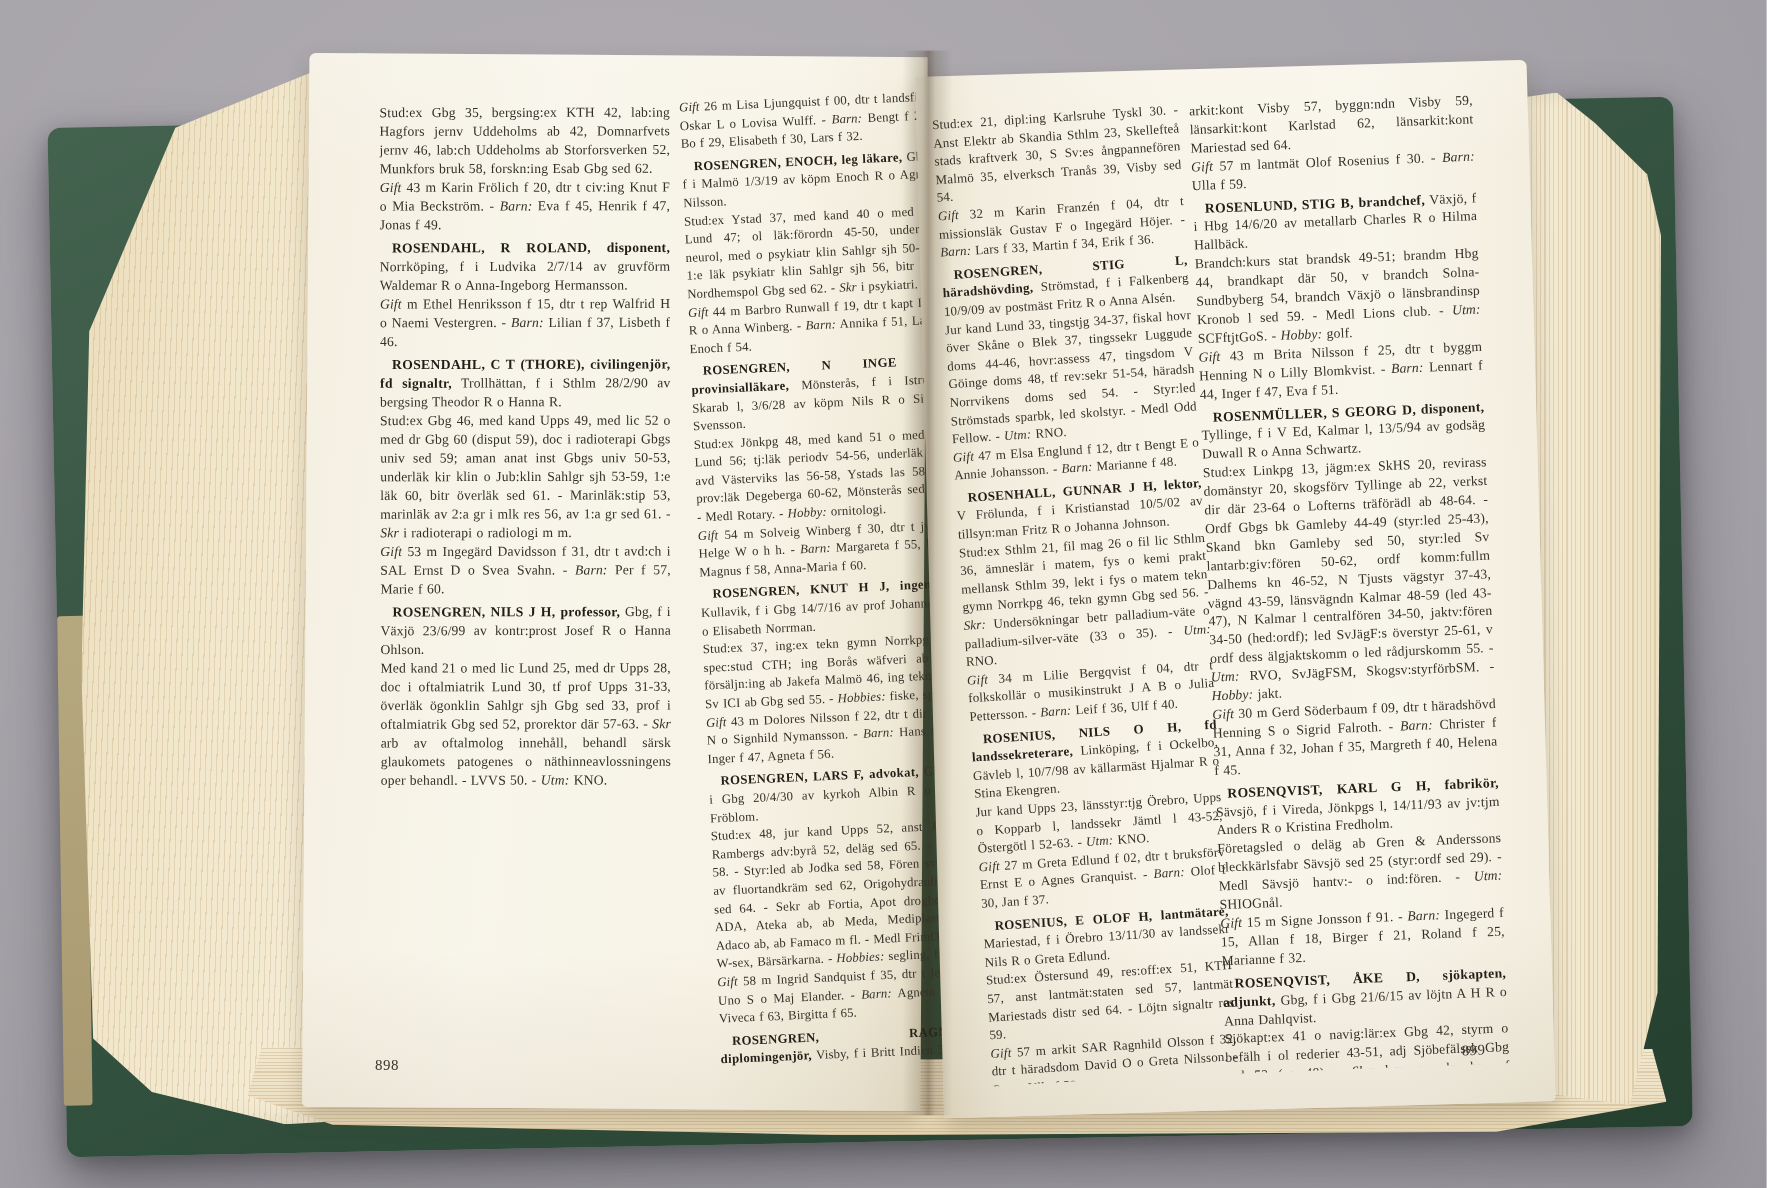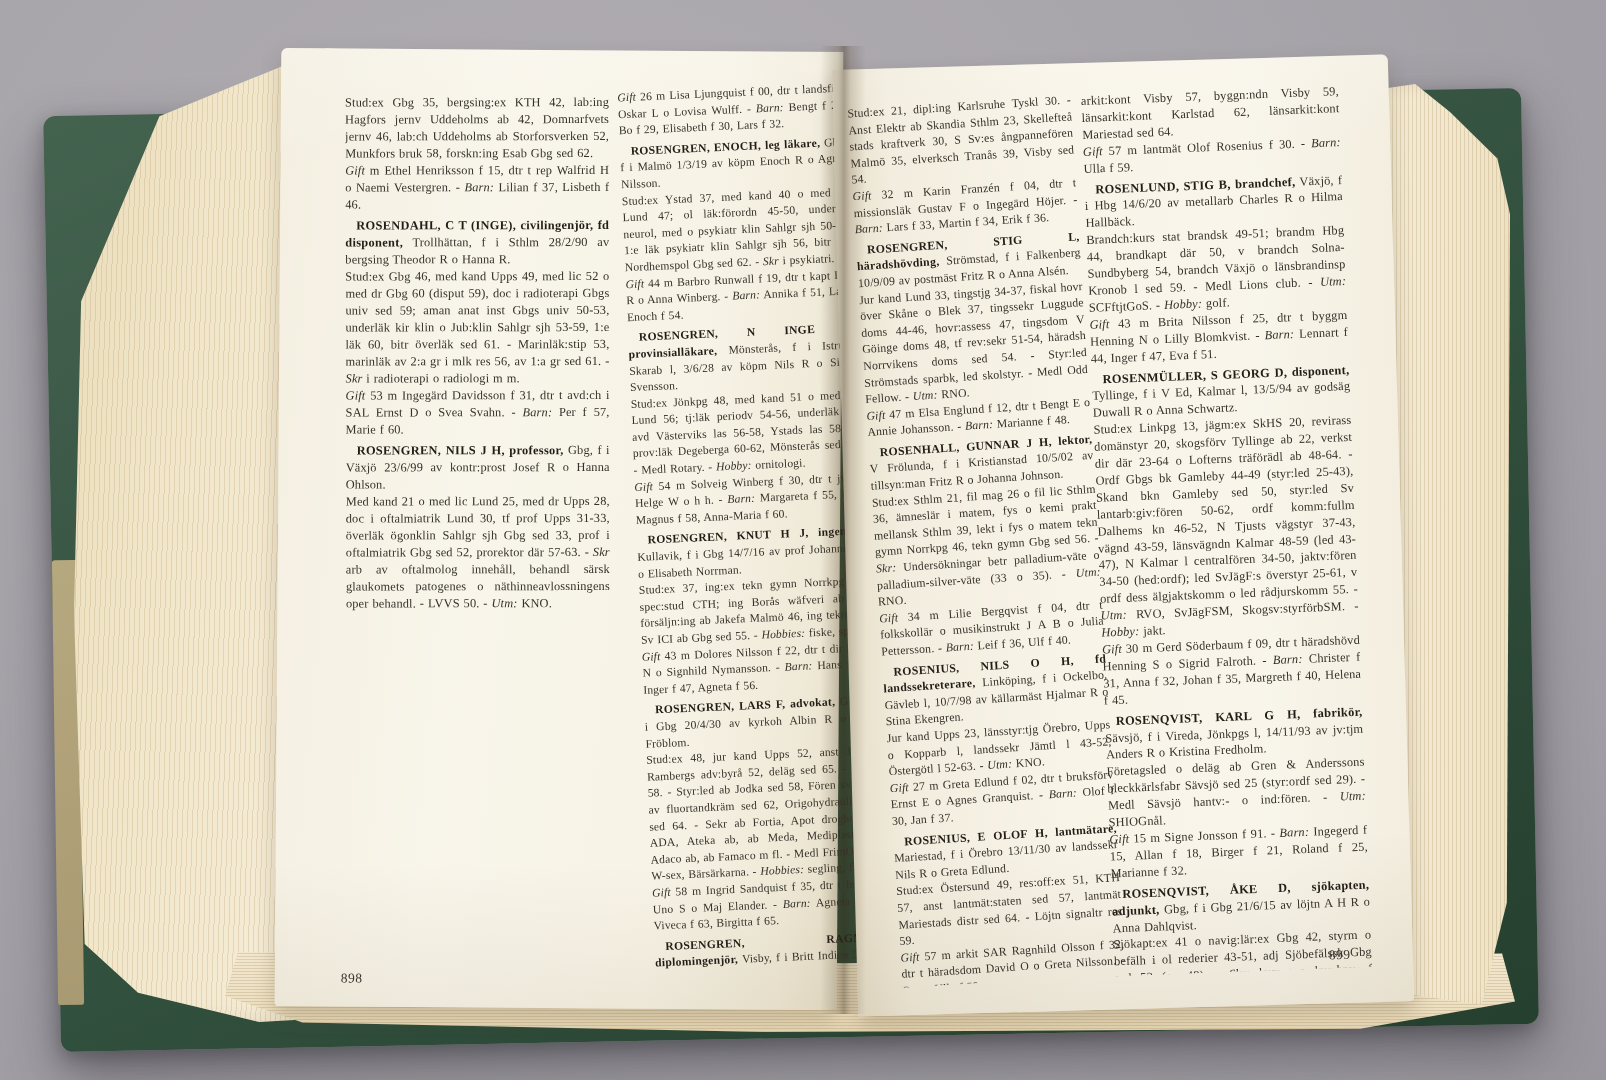--- a/index.html
+++ b/index.html
@@ -72,21 +72,21 @@
   .col .para.entry{text-indent:11px;margin-top:4px;}
   .col b{color:#221e17;letter-spacing:.3px;}
   .col i{font-style:italic;}
 
   .col-1{left:64px;top:46px;width:264px;height:872px;font-size:12.4px;line-height:17.0px;transform:rotate(-.5deg);transform-origin:left top;}
   .col-2{left:336px;top:40px;width:228px;height:884px;font-size:11.6px;line-height:16.6px;transform:rotate(-2.9deg);transform-origin:left top;}
   .col-3{left:14px;top:36px;width:224px;height:884px;font-size:11.8px;line-height:16.6px;transform:rotate(-2.0deg);transform-origin:left top;}
   .col-4{left:248px;top:30px;width:258px;height:884px;font-size:12.4px;line-height:16.9px;transform:rotate(-.6deg);transform-origin:left top;}
 
   .pagenum{position:absolute;font-size:13.5px;color:#3a362f;letter-spacing:.5px;}
-  .pagenum-left{left:66px;bottom:20px;text-align:right;}
+  .pagenum-left{left:66px;bottom:30px;text-align:right;}
   .pagenum-right{right:62px;bottom:40px;transform:rotate(-1deg);}
 
   .sheen-left{position:absolute;inset:0;border-radius:6px 0 0 4px;pointer-events:none;
     background:linear-gradient(180deg, rgba(255,255,255,.18) 0%, rgba(255,255,255,0) 12%, rgba(0,0,0,0) 85%, rgba(120,95,55,.08) 100%);}
   .sheen-right{position:absolute;inset:0;border-radius:0 6px 4px 0;pointer-events:none;
     background:linear-gradient(180deg, rgba(255,255,255,.15) 0%, rgba(255,255,255,0) 10%, rgba(0,0,0,0) 82%, rgba(120,95,55,.10) 100%);}
 </style>
 </head>
 <body>
 
@@ -94,22 +94,24 @@
   <div class="cover"></div>
   <div class="cover-tan"></div>
   <div class="fan-left"></div>
   <div class="stack-bottom"></div>
   <div class="stack-right"></div>
 
   <div class="page page-left">
     <div class="sheen-left"></div>
     <div class="col col-1">
         <p class="para">Stud:ex Gbg 35, bergsing:ex KTH 42, lab:ing Hagfors jernv Uddeholms ab 42, Domnarfvets jernv 46, lab:ch Uddeholms ab Storforsverken 52, Munkfors bruk 58, forskn:ing Esab Gbg sed 62.</p>
+        <p class="para"><i>Gift</i> 43 m Karin Frölich f 20, dtr t civ:ing Knut F o Mia Beckström. - <i>Barn:</i> Eva f 45, Henrik f 47, Jonas f 49.</p>
+        <p class="para entry"><b>ROSENDAHL, R ROLAND, disponent,</b> Norrköping, f i Ludvika 2/7/14 av gruvförm Waldemar R o Anna-Ingeborg Hermansson.</p>
         <p class="para"><i>Gift</i> m Ethel Henriksson f 15, dtr t rep Walfrid H o Naemi Vestergren. - <i>Barn:</i> Lilian f 37, Lisbeth f 46.</p>
-        <p class="para entry"><b>ROSENDAHL, C T (INGE), civilingenjör, fd disponent,</b> Trollhättan, f i Sthlm 28/2/90 av bergsing Theodor R o Hanna R.</p>
+        <p class="para entry"><b>ROSENDAHL, C T (THORE), civilingenjör, fd signaltr,</b> Trollhättan, f i Sthlm 28/2/90 av bergsing Theodor R o Hanna R.</p>
         <p class="para">Stud:ex Gbg 46, med kand Upps 49, med lic 52 o med dr Gbg 60 (disput 59), doc i radioterapi Gbgs univ sed 59; aman anat inst Gbgs univ 50-53, underläk kir klin o Jub:klin Sahlgr sjh 53-59, 1:e läk 60, bitr överläk sed 61. - Marinläk:stip 53, marinläk av 2:a gr i mlk res 56, av 1:a gr sed 61. - <i>Skr</i> i radioterapi o radiologi m m.</p>
         <p class="para"><i>Gift</i> 53 m Ingegärd Davidsson f 31, dtr t avd:ch i SAL Ernst D o Svea Svahn. - <i>Barn:</i> Per f 57, Marie f 60.</p>
         <p class="para entry"><b>ROSENGREN, NILS J H, professor,</b> Gbg, f i Växjö 23/6/99 av kontr:prost Josef R o Hanna Ohlson.</p>
         <p class="para">Med kand 21 o med lic Lund 25, med dr Upps 28, doc i oftalmiatrik Lund 30, tf prof Upps 31-33, överläk ögonklin Sahlgr sjh Gbg sed 33, prof i oftalmiatrik Gbg sed 52, prorektor där 57-63. - <i>Skr</i> arb av oftalmolog innehåll, behandl särsk glaukomets patogenes o näthinneavlossningens oper behandl. - LVVS 50. - <i>Utm:</i> KNO.</p>
       </div>
     <div class="col col-2">
         <p class="para"><i>Gift</i> 26 m Lisa Ljungquist f 00, dtr t landsfisk Oskar L o Lovisa Wulff. - <i>Barn:</i> Bengt f 27, Bo f 29, Elisabeth f 30, Lars f 32.</p>
         <p class="para entry"><b>ROSENGREN, ENOCH, leg läkare,</b> Gbg, f i Malmö 1/3/19 av köpm Enoch R o Agnes Nilsson.</p>
         <p class="para">Stud:ex Ystad 37, med kand 40 o med lic Lund 47; ol läk:förordn 45-50, underläk neurol, med o psykiatr klin Sahlgr sjh 50-56, 1:e läk psykiatr klin Sahlgr sjh 56, bitr läk Nordhemspol Gbg sed 62. - <i>Skr</i> i psykiatri.</p>
         <p class="para"><i>Gift</i> 44 m Barbro Runwall f 19, dtr t kapt Ivar R o Anna Winberg. - <i>Barn:</i> Annika f 51, Lars-Enoch f 54.</p>

